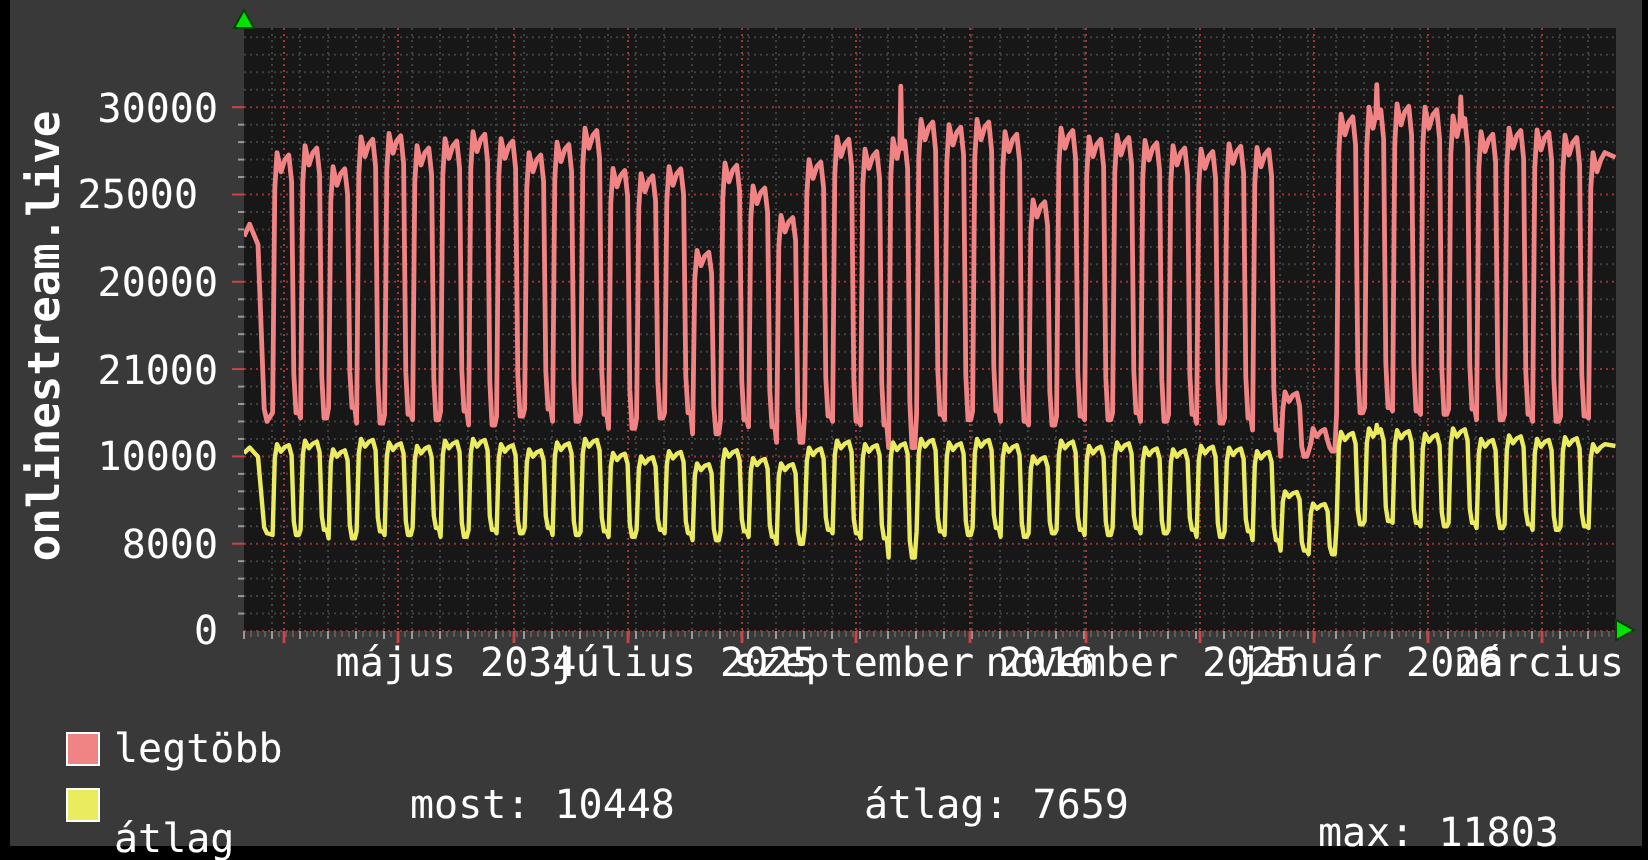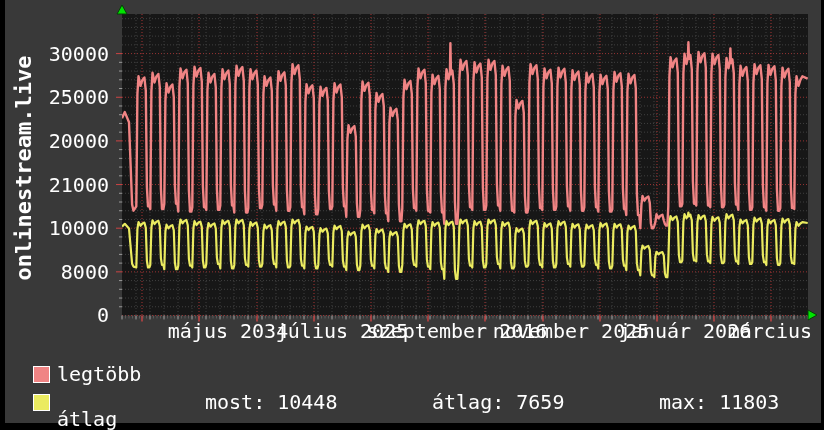--- a/index.html
+++ b/index.html
@@ -412,33 +412,33 @@
     <line x1="119" y1="71.06" x2="122" y2="71.06" stroke="#999999" stroke-width="1"></line>
     <line x1="119" y1="62.33000000000001" x2="122" y2="62.33000000000001" stroke="#999999" stroke-width="1"></line>
     <line x1="116" y1="53.60000000000002" x2="122" y2="53.60000000000002" stroke="#cc4444" stroke-width="1"></line>
     <polygon points="122,5 117,14 127,14" fill="#00e400" stroke="#064006" stroke-width="1"></polygon>
     <polygon points="817,315 808,310 808,320" fill="#00e400" stroke="#064006" stroke-width="1"></polygon>
   </svg>
 
 <div class="axis-title">onlinestream.live</div>
 
 <div class="txt ylab" style="left:34px;top:43px">30000</div>
-<div class="txt ylab" style="left:34px;top:86px">25000</div>
+<div class="txt ylab" style="left:24px;top:86px">25000</div>
 <div class="txt ylab" style="left:34px;top:130px">20000</div>
 <div class="txt ylab" style="left:34px;top:174px">21000</div>
 <div class="txt ylab" style="left:34px;top:217px">10000</div>
 <div class="txt ylab" style="left:34px;top:261px">8000</div>
 <div class="txt ylab" style="left:34px;top:304px">0</div>
 
 <div class="txt xlab" style="left:228px;top:320px">május 2034</div>
 <div class="txt xlab" style="left:342px;top:320px">július 2025</div>
 <div class="txt xlab" style="left:457px;top:320px">szeptember 2016</div>
 <div class="txt xlab" style="left:571px;top:320px">november 2025</div>
 <div class="txt xlab" style="left:685px;top:320px">január 2026</div>
 <div class="txt xlab" style="left:800px;top:320px">március 2026</div>
 
 <div class="swatch" style="left: 33px; top: 366px; background: rgb(240, 132, 132);"></div>
 <div class="txt" style="left:57px;top:363px">legtöbb</div>
 <div class="swatch" style="left: 33px; top: 394px; background: rgb(235, 235, 96);"></div>
 <div class="txt" style="left:57px;top:408px">átlag</div>
 <div class="txt" style="left:205px;top:391px">most: 10448</div>
 <div class="txt" style="left:432px;top:391px">átlag: 7659</div>
-<div class="txt" style="left:659px;top:391px">max: 11803</div>
+<div class="txt" style="left:659px;top:405px">max: 11803</div>
 
 </body></html>

